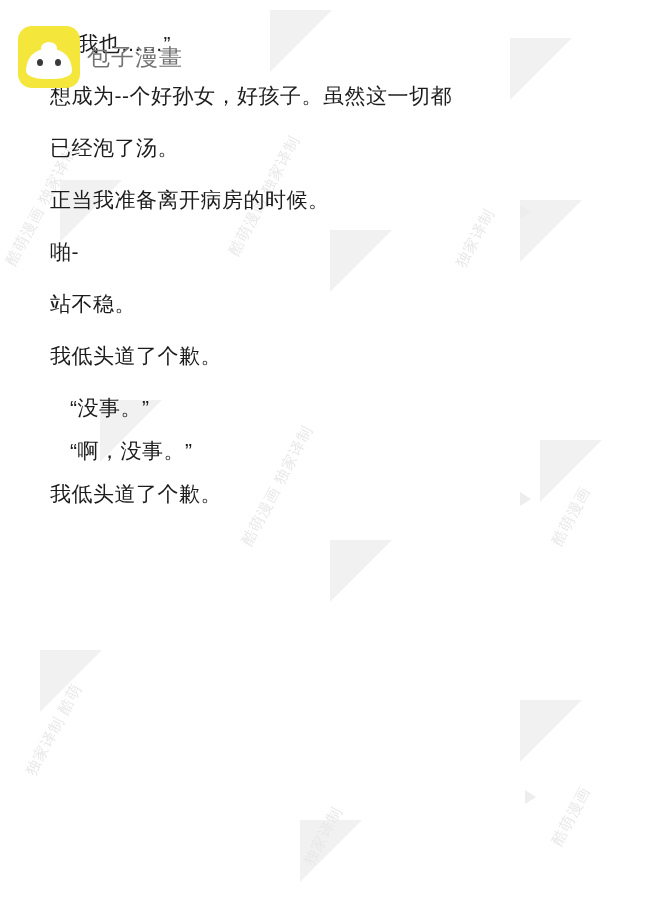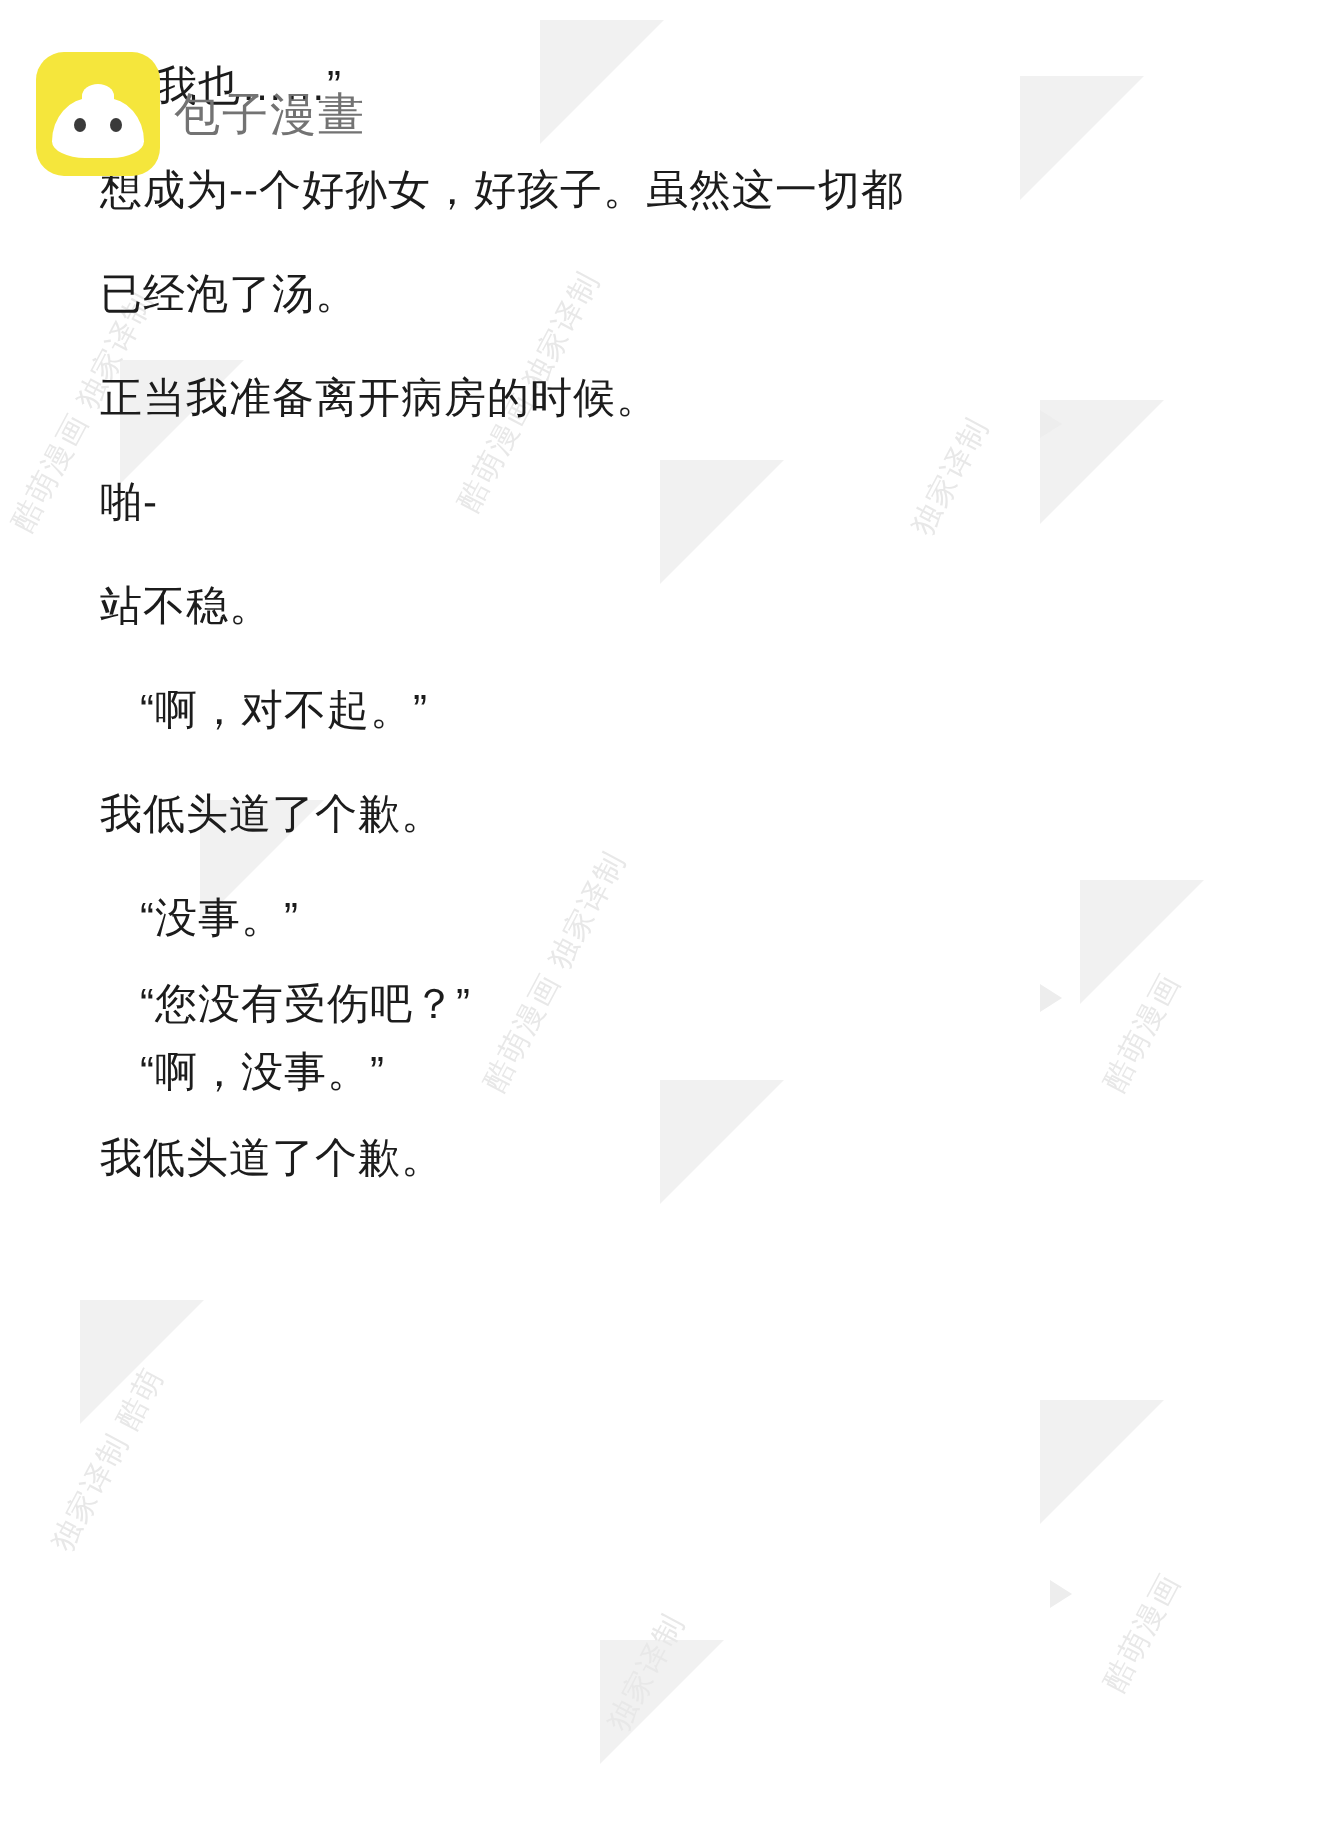--- a/index.html
+++ b/index.html
@@ -180,21 +180,19 @@
     <div class="logo-text">包子漫畫</div>
   </div>
 
   <div class="content">
     <div class="line indent">“我也……”</div>
     <div class="line">想成为--个好孙女，好孩子。虽然这一切都</div>
     <div class="line">已经泡了汤。</div>
     <div class="line">正当我准备离开病房的时候。</div>
     <div class="line">啪-</div>
     <div class="line">站不稳。</div>
-    <div class="line indent">“啊，对不起。”</div>
     <div class="line">我低头道了个歉。</div>
     <div class="line indent">“没事。”</div>
-    <div class="line indent tight">“您没有受伤吧？”</div>
     <div class="line indent tight">“啊，没事。”</div>
     <div class="line">我低头道了个歉。</div>
   </div>
 
 </div>
 
 </body></html>

